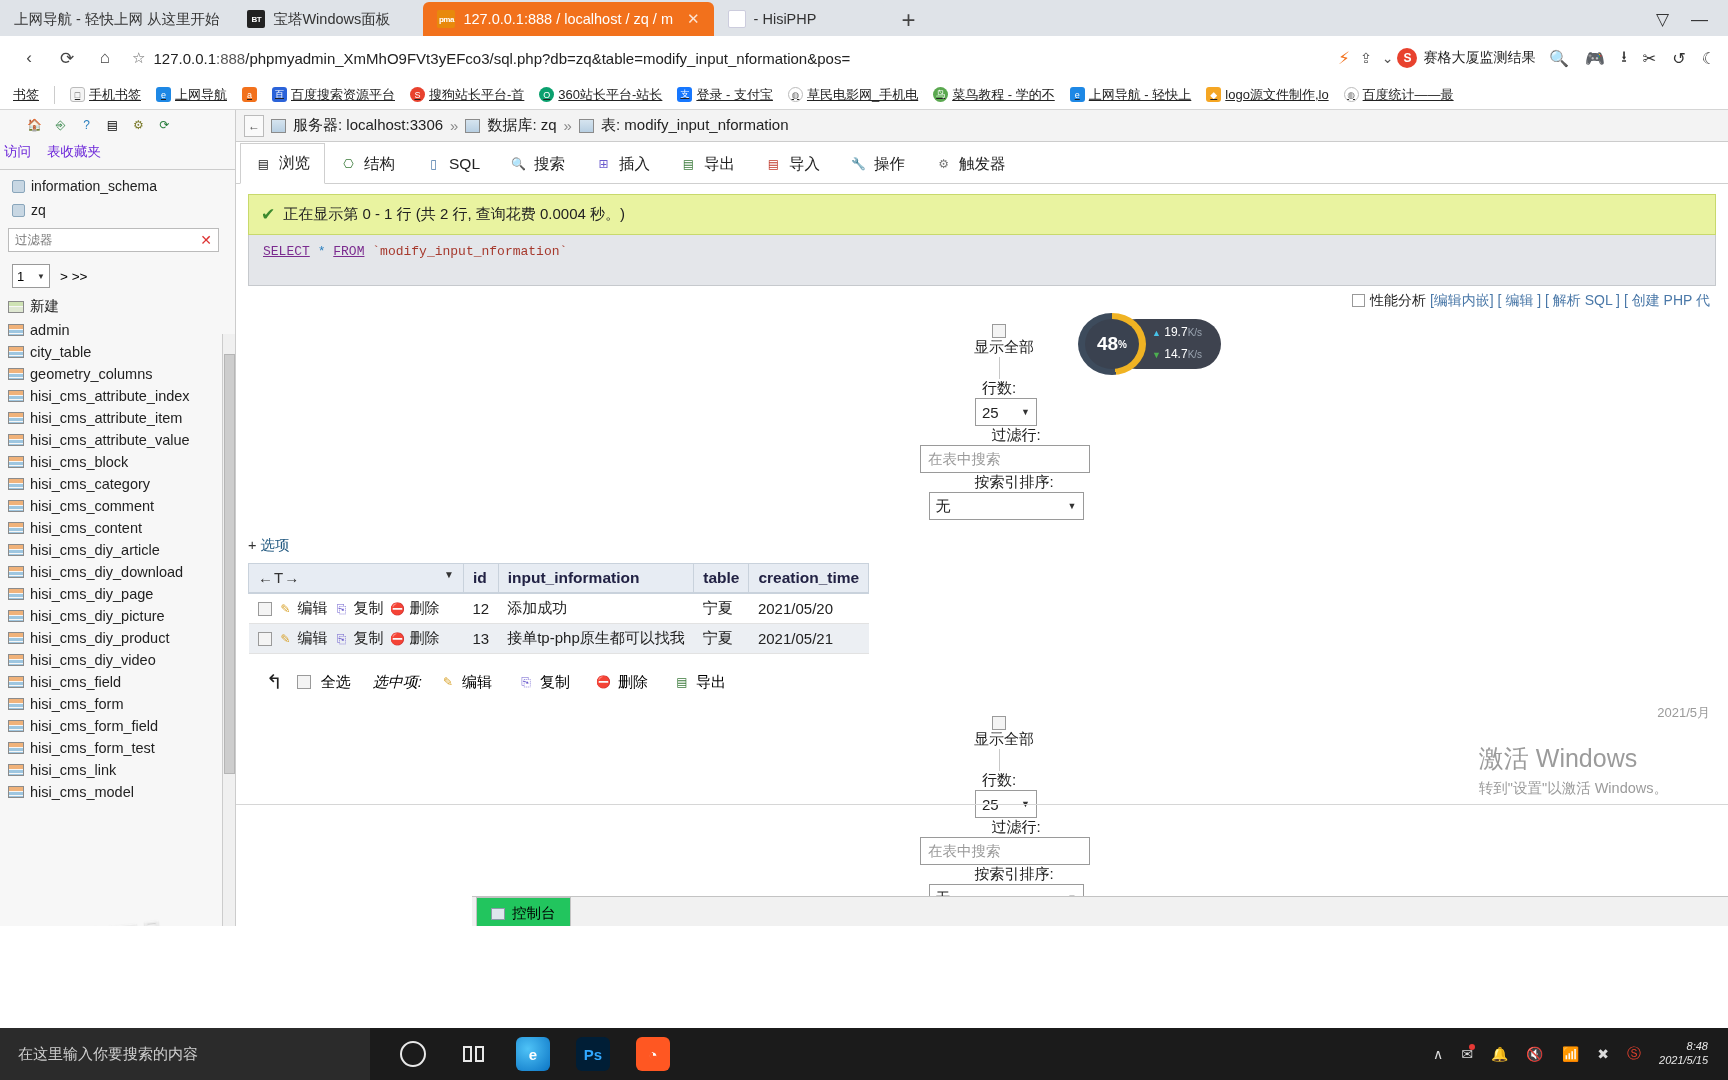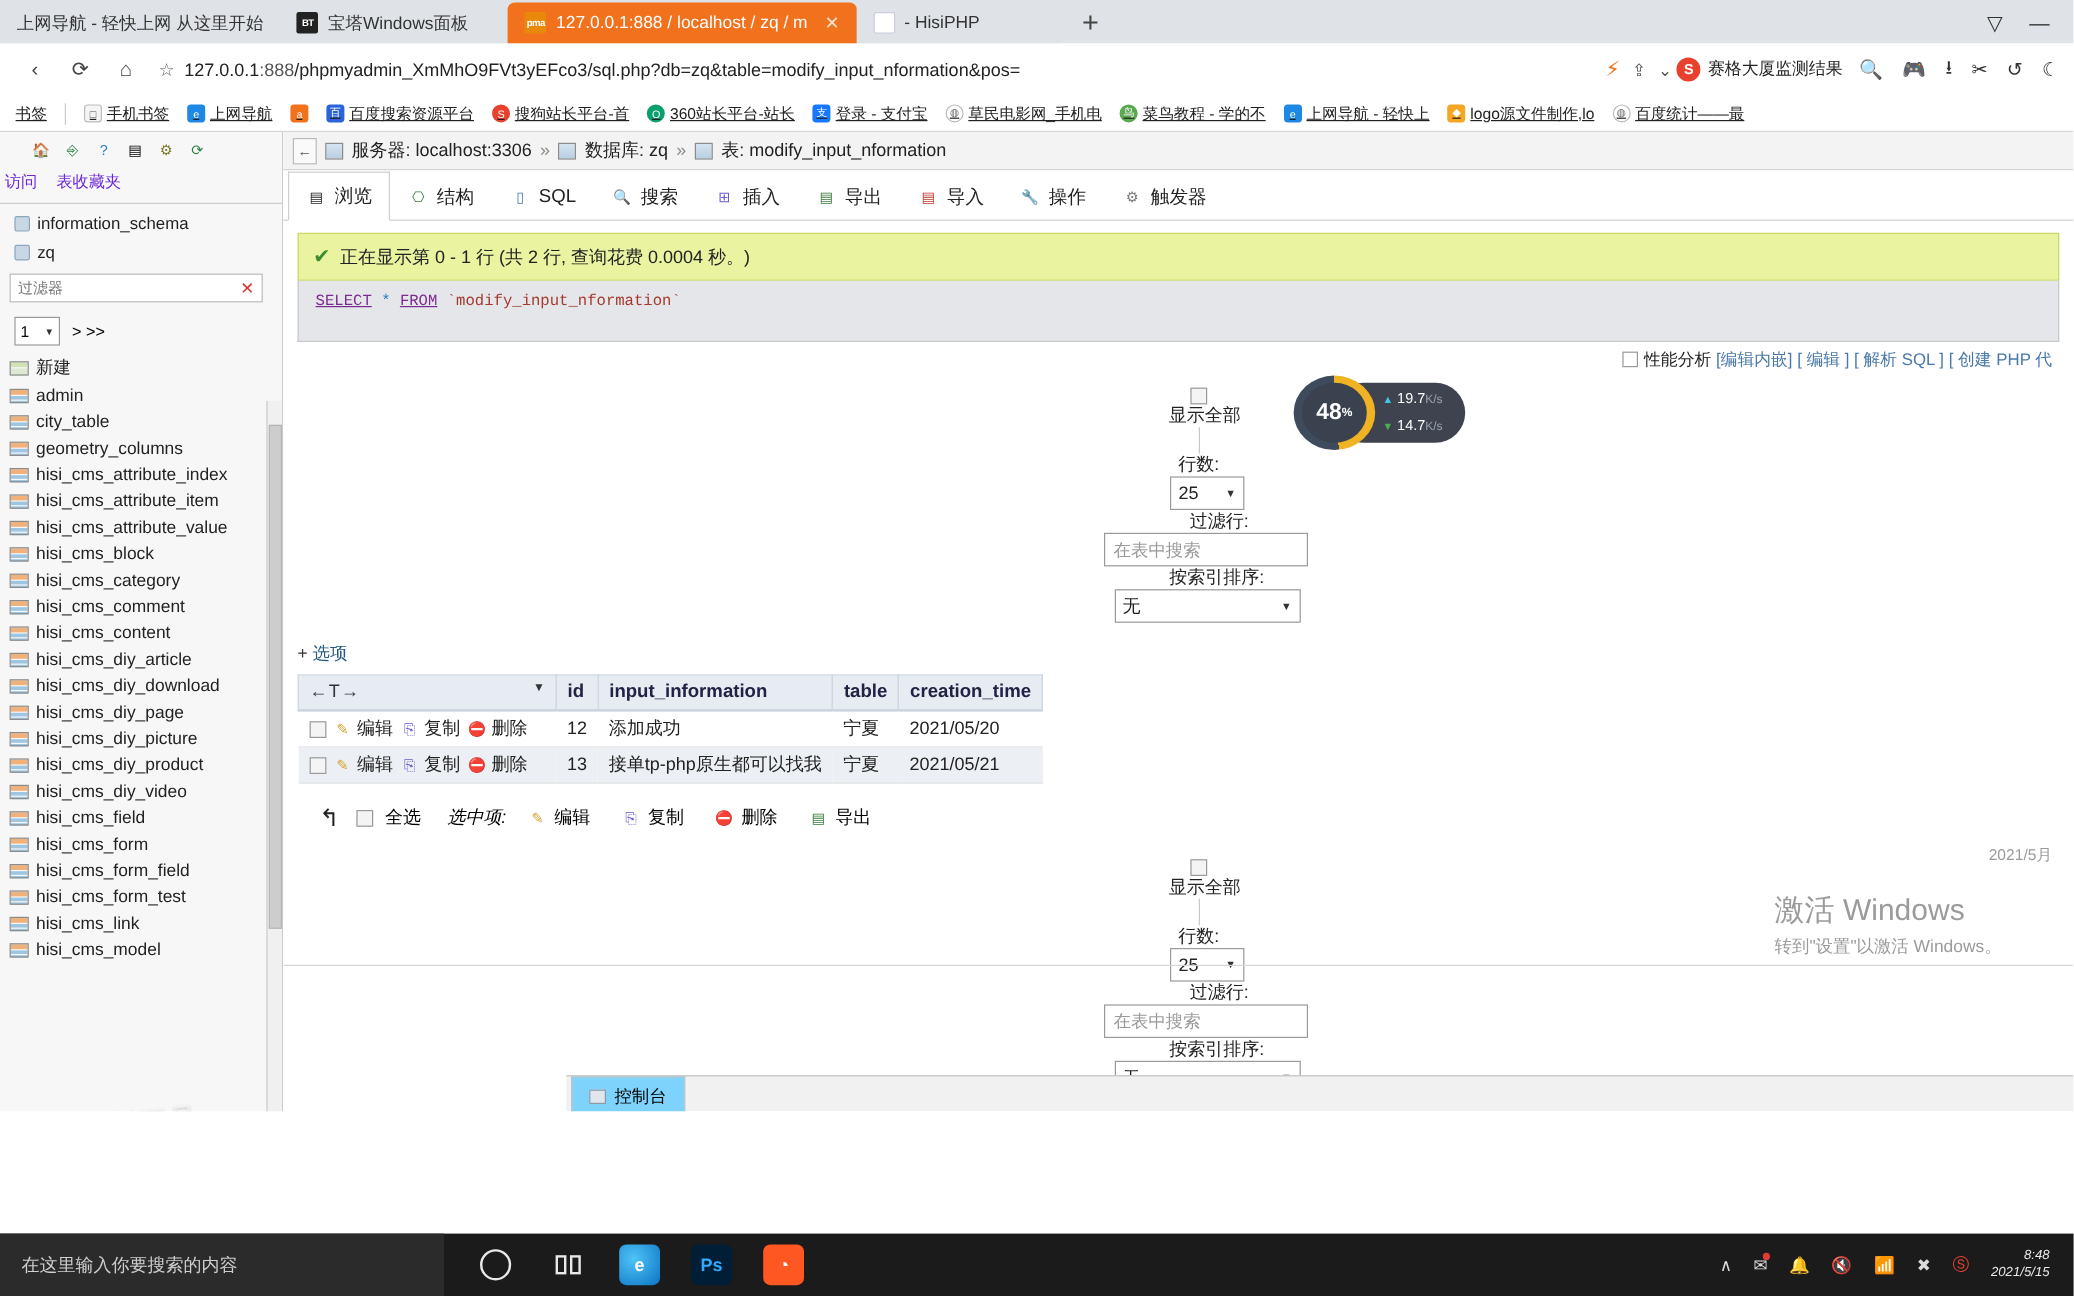--- a/index.html
+++ b/index.html
@@ -214,21 +214,21 @@
   .qr-item { display:flex; align-items:center; gap:7px; color:#222; }
 
   .bottom-rule { position:absolute; left:236px; right:0; height:1px; background:#d6d6d6; }
 
   .console {
     position:absolute; left:236px; bottom:0; height:30px; right:0; background:#f1f1f1;
     border-top:1px solid #c3c3c3;
   }
   .console .ctab {
     display:inline-flex; align-items:center; gap:7px; padding:6px 14px; font-size:14.5px;
-    background:#7dd3fc; border:1px solid #c3c3c3; border-bottom:none; margin-left:4px;
+    background:#22c55e; border:1px solid #c3c3c3; border-bottom:none; margin-left:4px;
   }
   .console .cico { width:14px;height:12px;background:#dfe6ee;border:1px solid #8b9aa8;}
 
   
   .perf-widget {
     position:absolute; left:1078px; top:203px; width:145px; height:62px; z-index:30;
   }
   .pw-pill {
     position:absolute; left:33px; top:6px; width:110px; height:50px; border-radius:25px;
     background:#2f3542; opacity:.93;

